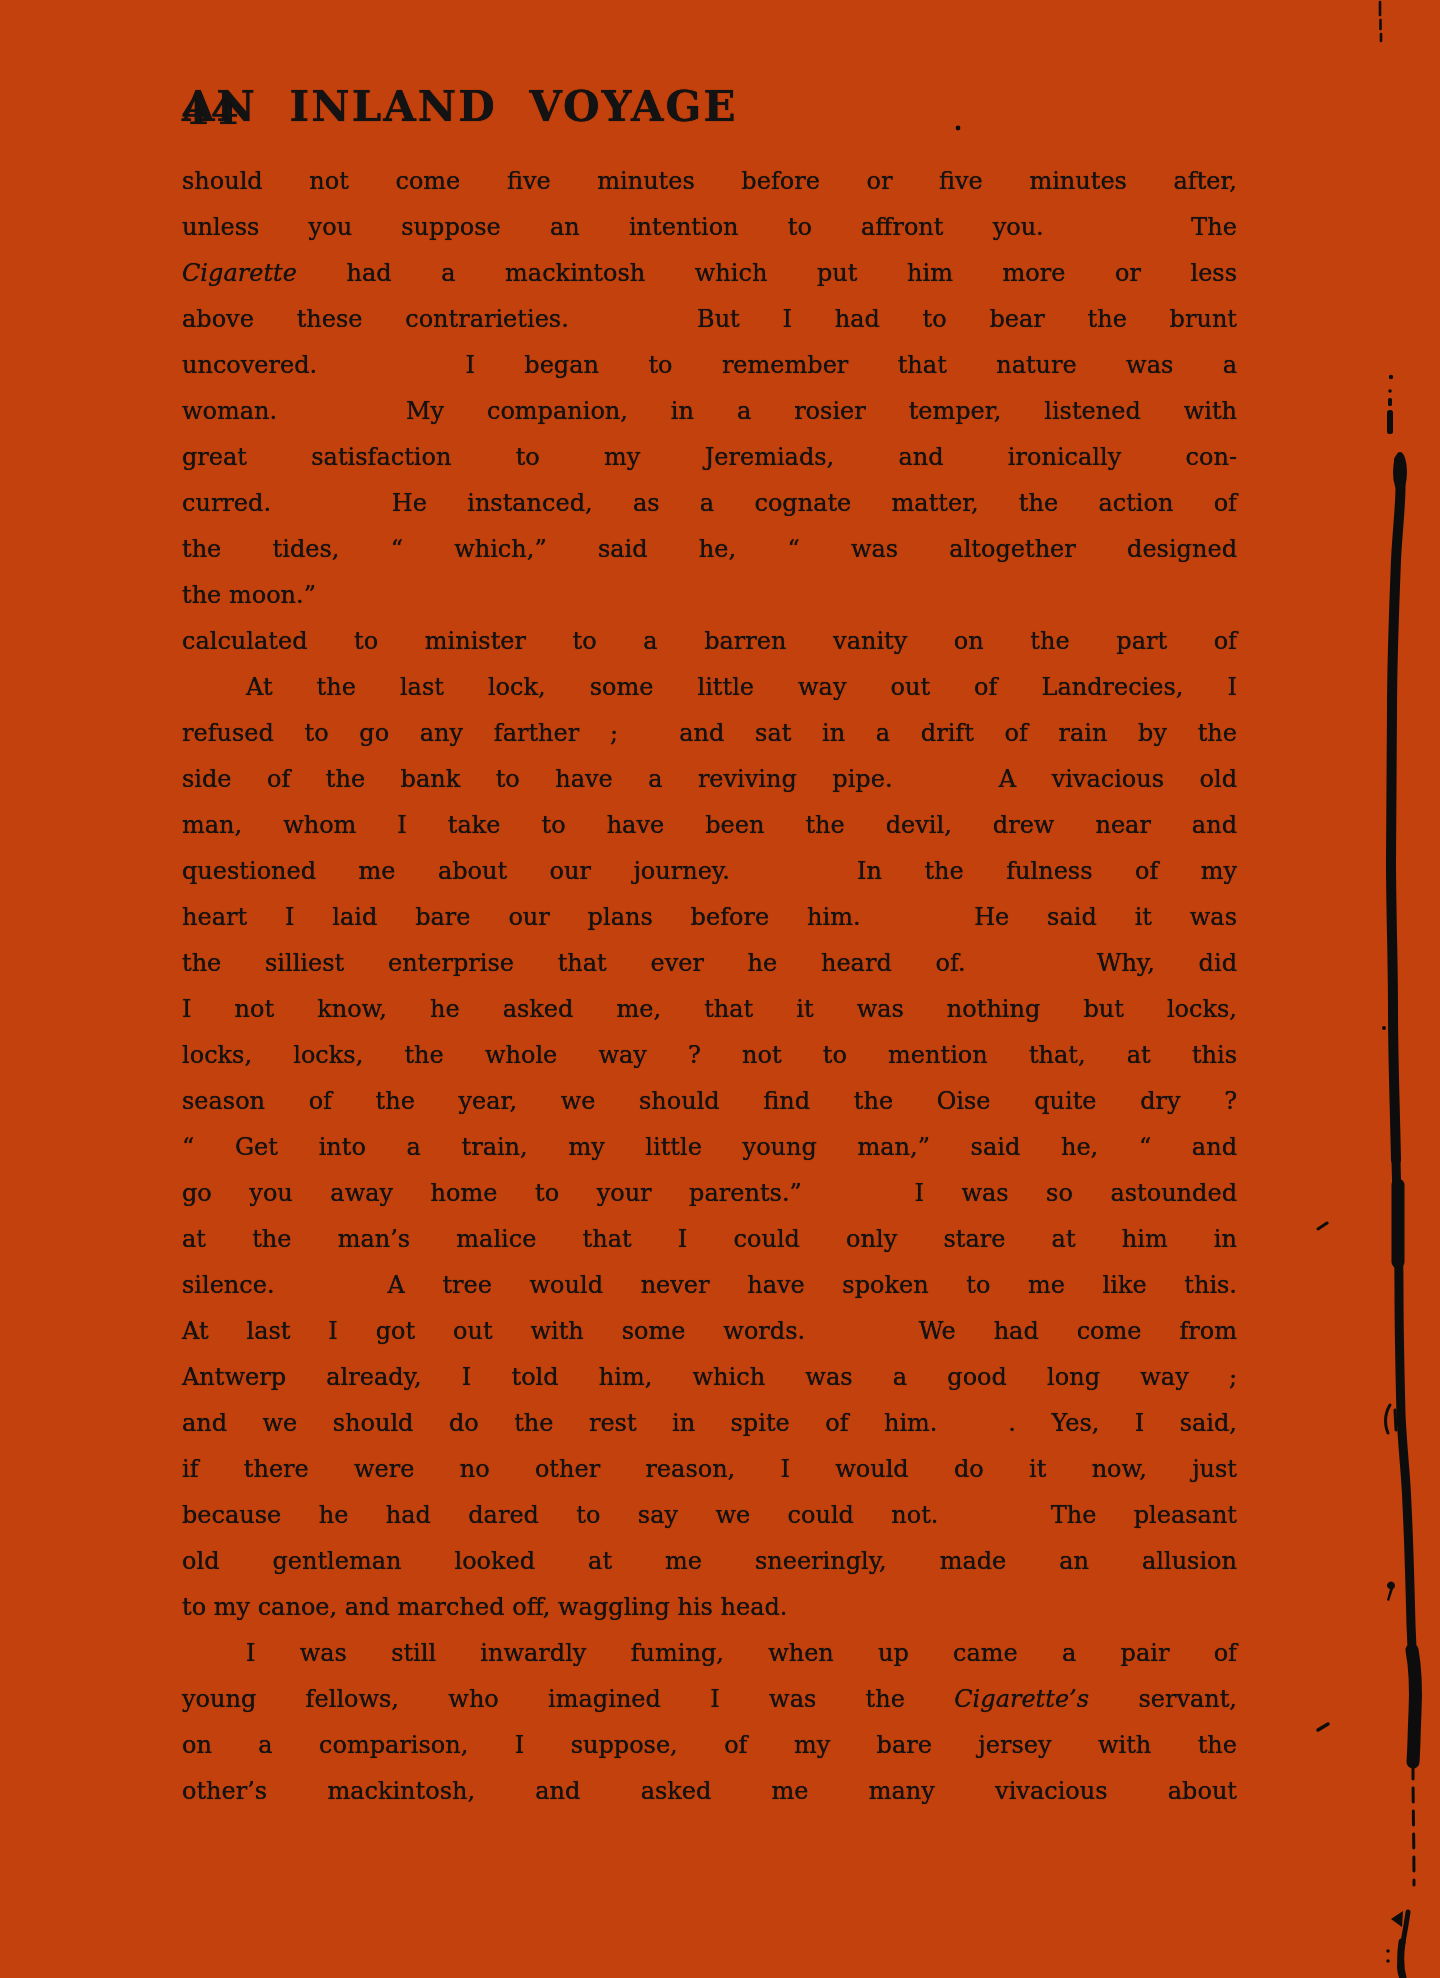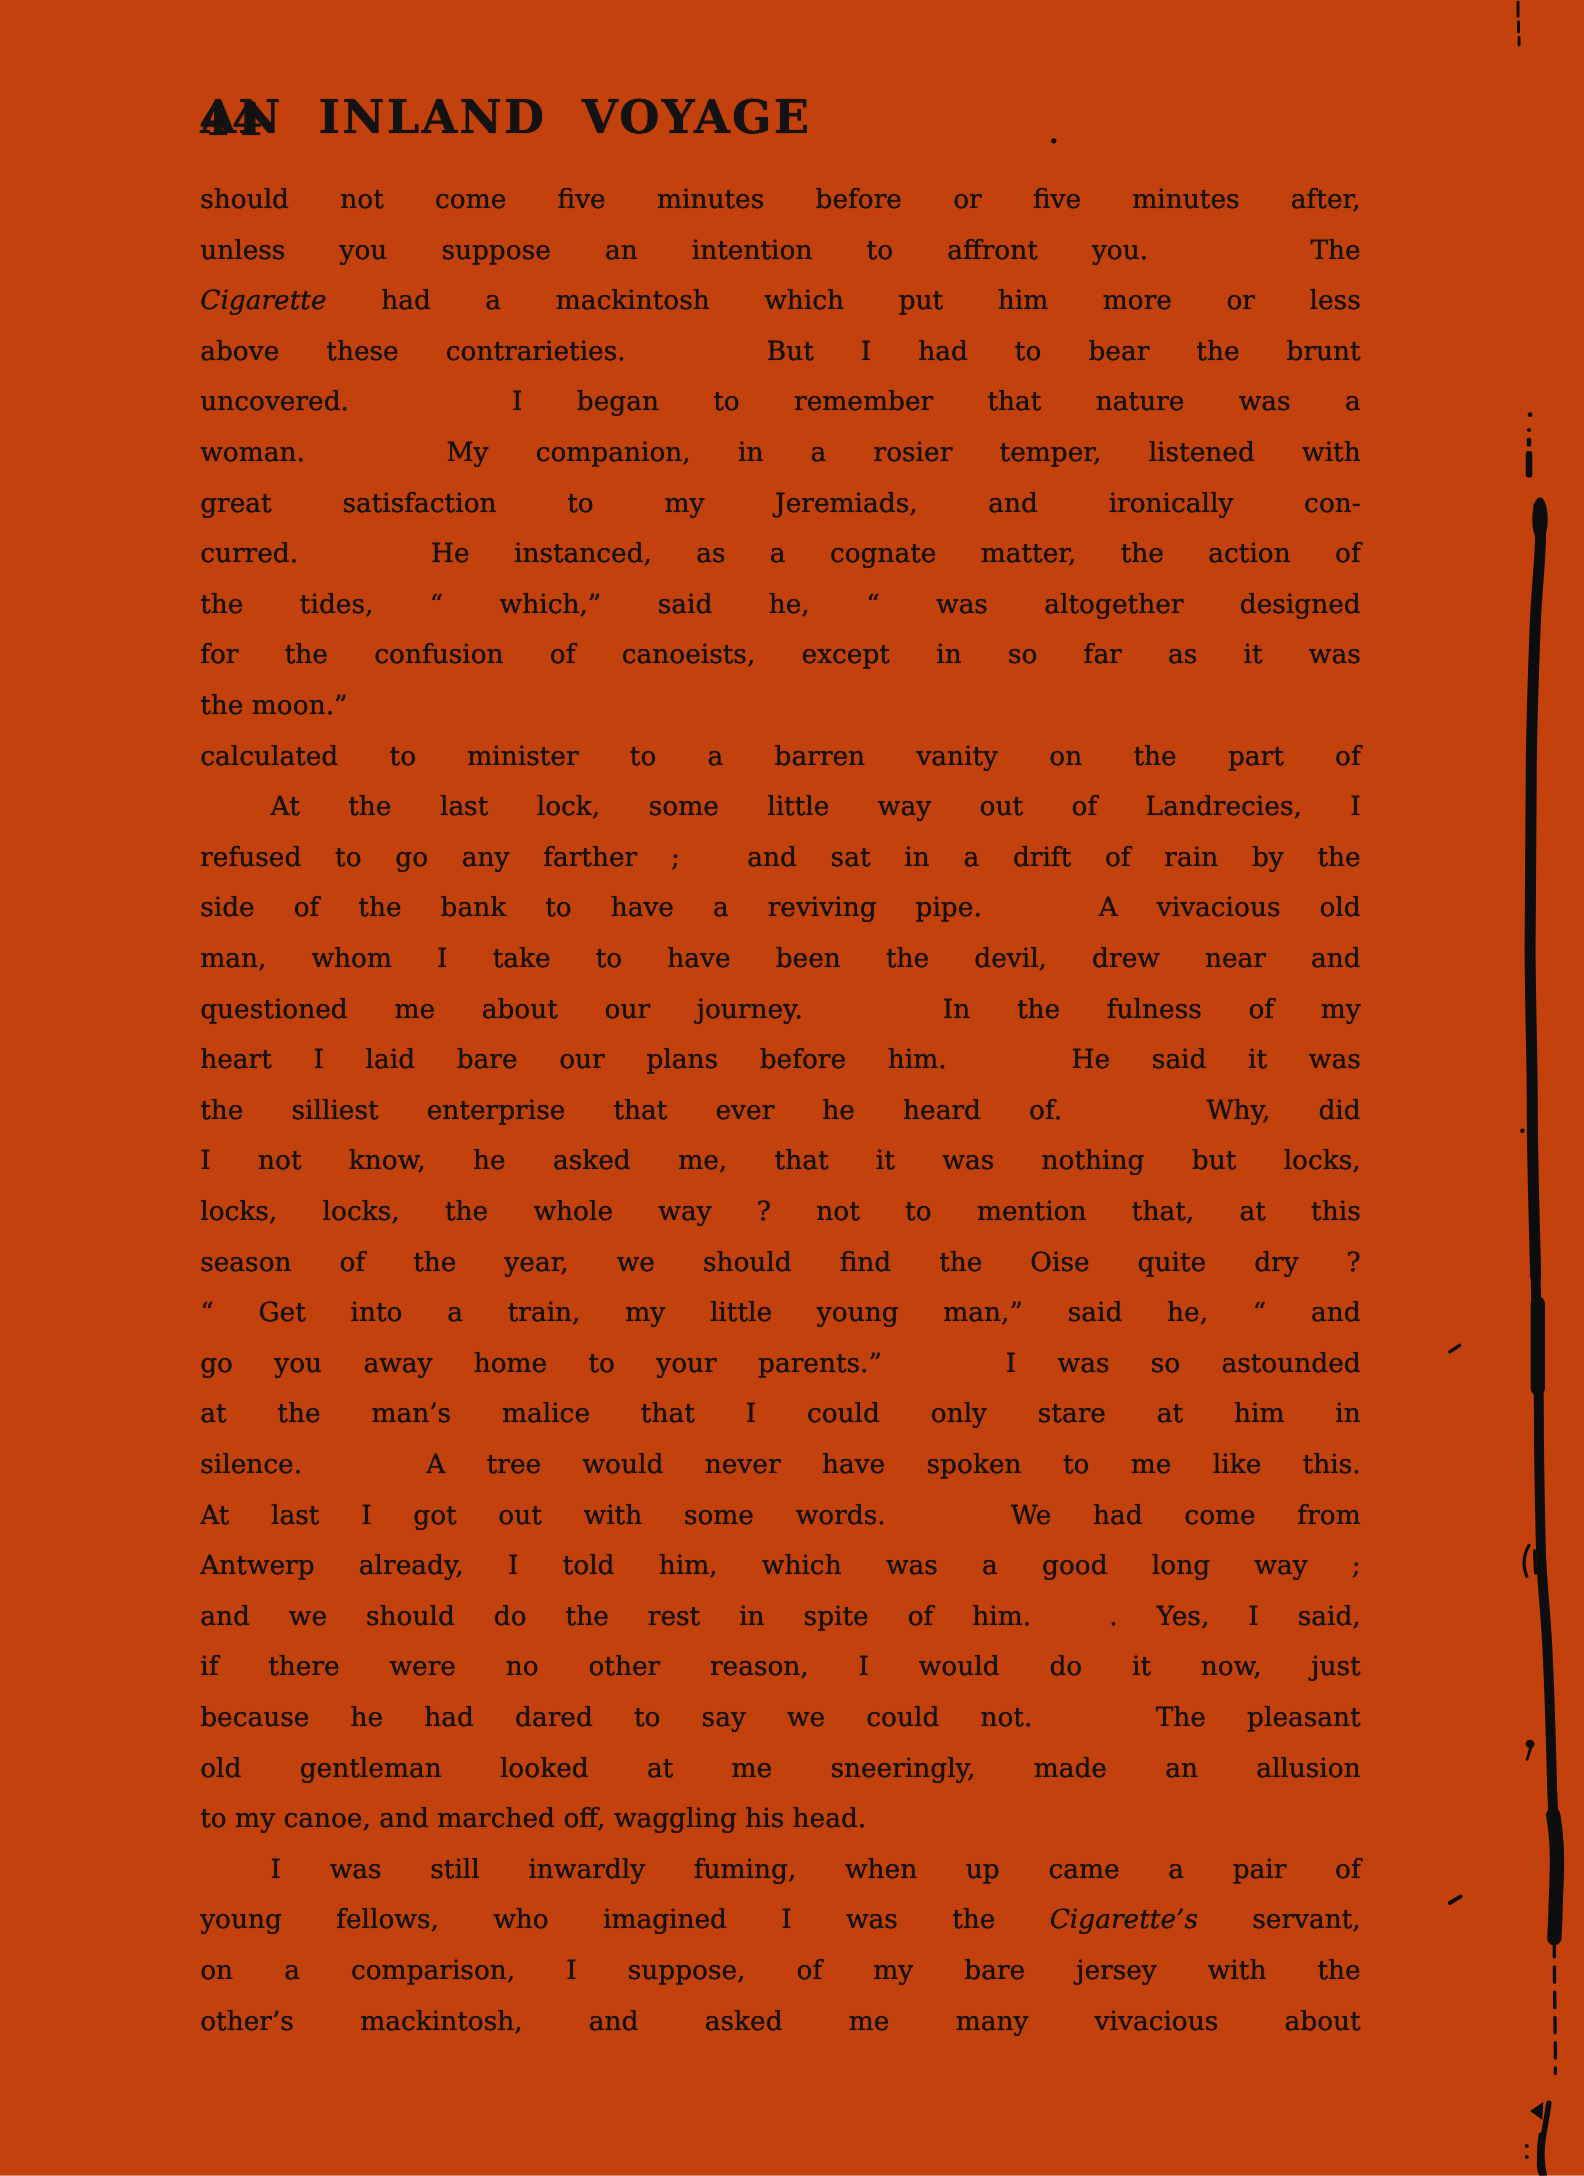--- a/index.html
+++ b/index.html
@@ -33,21 +33,20 @@
   <div id="textblock">
     <div class="ln">should not come five minutes before or five minutes after,</div>
     <div class="ln">unless you suppose an intention to affront you. &nbsp; The</div>
     <div class="ln"><i class="it">Cigarette</i><span> had a mackintosh which put him more or less</span></div>
     <div class="ln">above these contrarieties. &nbsp; But I had to bear the brunt</div>
     <div class="ln">uncovered. &nbsp; I began to remember that nature was a</div>
     <div class="ln">woman. &nbsp; My companion, in a rosier temper, listened with</div>
     <div class="ln">great satisfaction to my Jeremiads, and ironically con-</div>
     <div class="ln">curred. &nbsp; He instanced, as a cognate matter, the action of</div>
     <div class="ln">the tides, “&nbsp;which,” said he, “&nbsp;was altogether designed</div>
-    <div class="ln">for the confusion of canoeists, except in so far as it was</div>
     <div class="ln end">the moon.”</div>
     <div class="ln">calculated to minister to a barren vanity on the part of</div>
     <div class="ln indent">At the last lock, some little way out of Landrecies, I</div>
     <div class="ln">refused to go any farther&nbsp;; &nbsp;and sat in a drift of rain by the</div>
     <div class="ln">side of the bank to have a reviving pipe. &nbsp; A vivacious old</div>
     <div class="ln">man, whom I take to have been the devil, drew near and</div>
     <div class="ln">questioned me about our journey. &nbsp; In the fulness of my</div>
     <div class="ln">heart I laid bare our plans before him. &nbsp; He said it was</div>
     <div class="ln">the silliest enterprise that ever he heard of. &nbsp; Why, did</div>
     <div class="ln">I not know, he asked me, that it was nothing but locks,</div>

